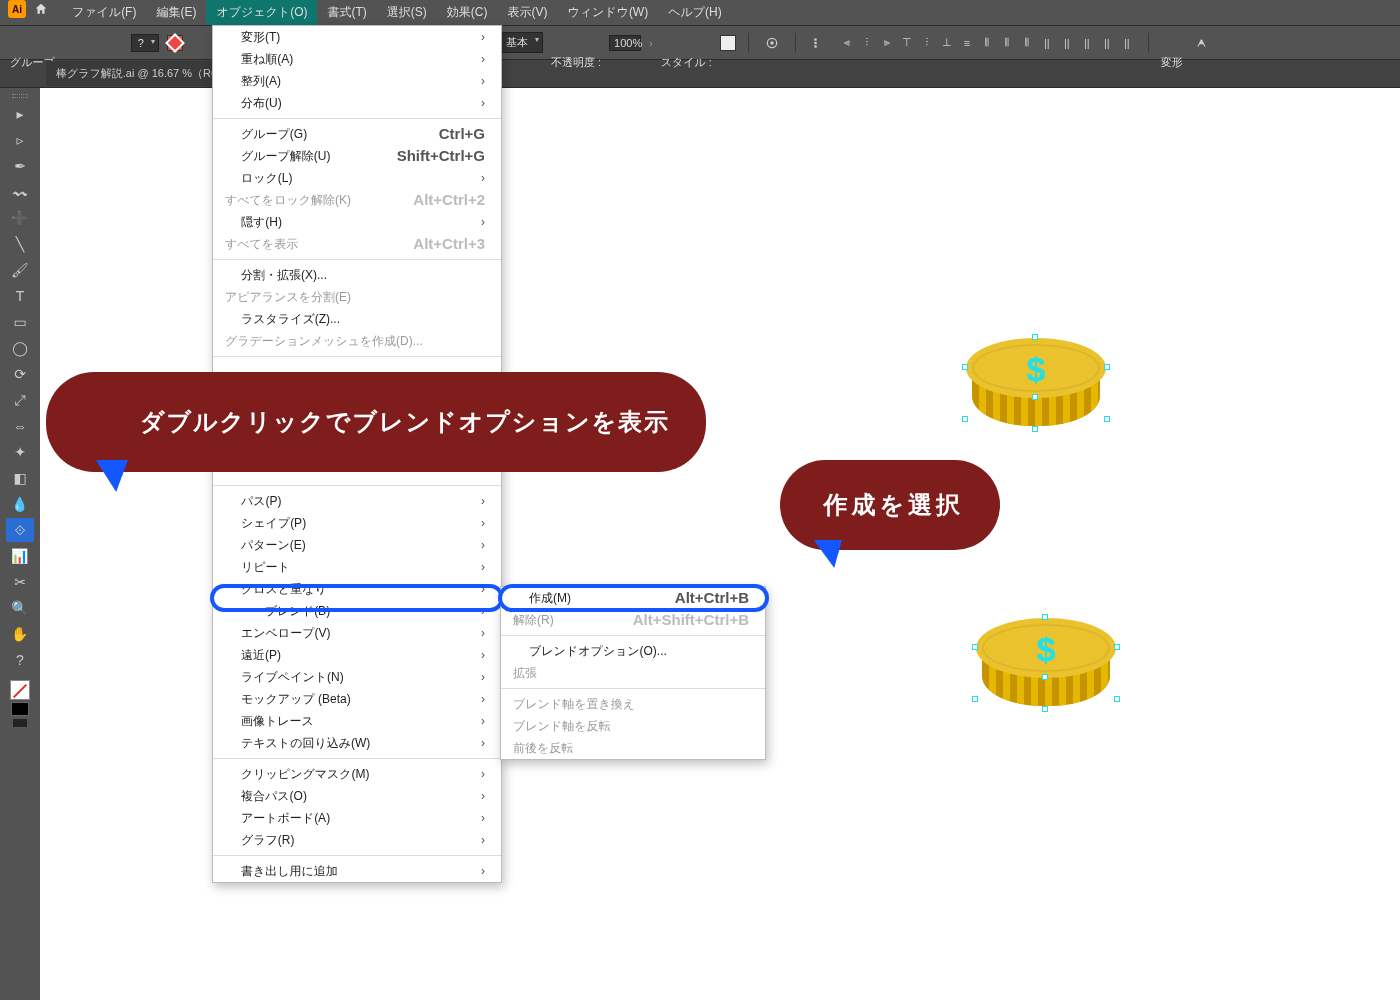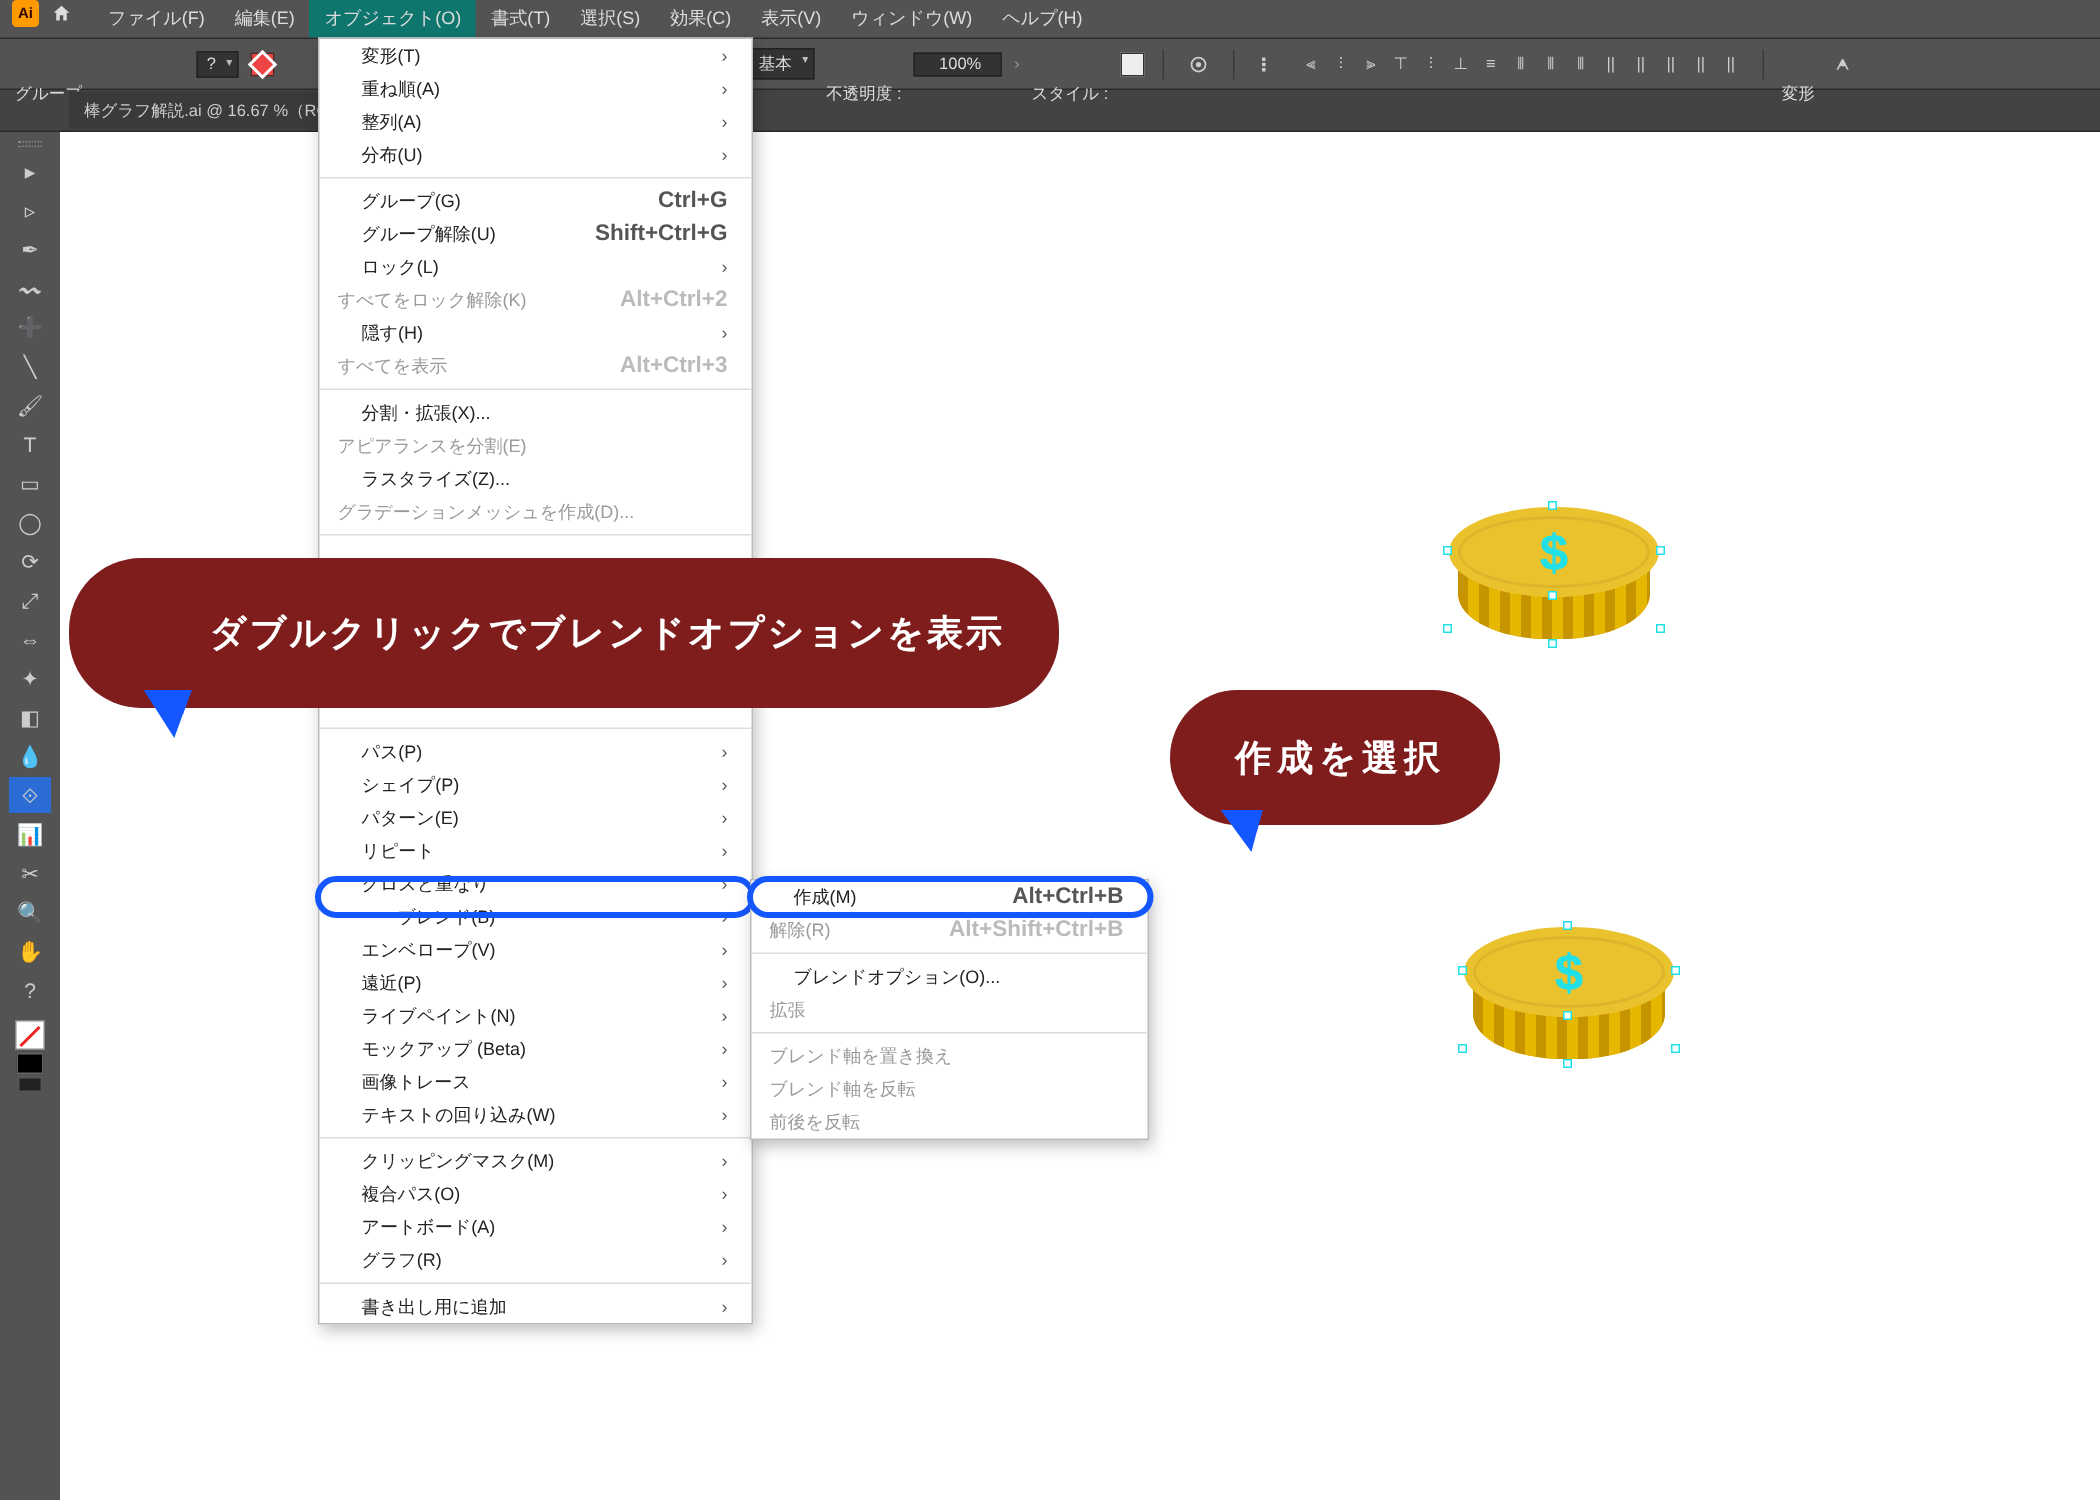--- a/index.html
+++ b/index.html
@@ -14,21 +14,21 @@
 .menubar-item.active { background:#0f766e; }
 
 
 .optbar { height:34px; background:#535353; display:flex; align-items:center; padding:0 10px; gap:8px; border-bottom:1px solid #2a2a2a; font-size:11px; color:#ddd; }
 .optbar .lbl { white-space:nowrap;margin-top:40px; }
 .optbar .drop { background:#333; border:1px solid #222; padding:2px 14px 2px 6px; position:relative; }
 .optbar .drop::after { content:"▾"; position:absolute; right:3px; font-size:8px; color:#bbb; }
 .sq { width:16px; height:16px; background:#666; border:1px solid #333; }
 .sq.red { background:#e44; position:relative; }
 .sq.red::after { content:""; position:absolute; inset:0; border:2px solid #fff; transform:rotate(45deg); }
-.numbox { background:#333; border:1px solid #222; padding:1px 16px; width:59px; font-size:11px; color:#ddd; }
+.numbox { background:#333; border:1px solid #222; padding:1px 4px; width:32px; font-size:11px; color:#ddd; }
 .iconbtn { width:22px; height:22px; display:flex; align-items:center; justify-content:center; color:#ccc; border:1px solid transparent; }
 .iconbtn svg { width:14px; height:14px; fill:currentColor; }
 .sep { width:1px; height:20px; background:#3a3a3a; margin:0 4px; }
 
 
 .tabbar { height:28px; background:#434343; display:flex; align-items:center; padding-left:46px; border-bottom:1px solid #2a2a2a; font-size:11px; color:#ccc; }
 .doc-tab { padding:5px 10px; background:#3a3a3a; }
 .tabbar .x { margin-left:20px; color:#aaa; }
 
 

